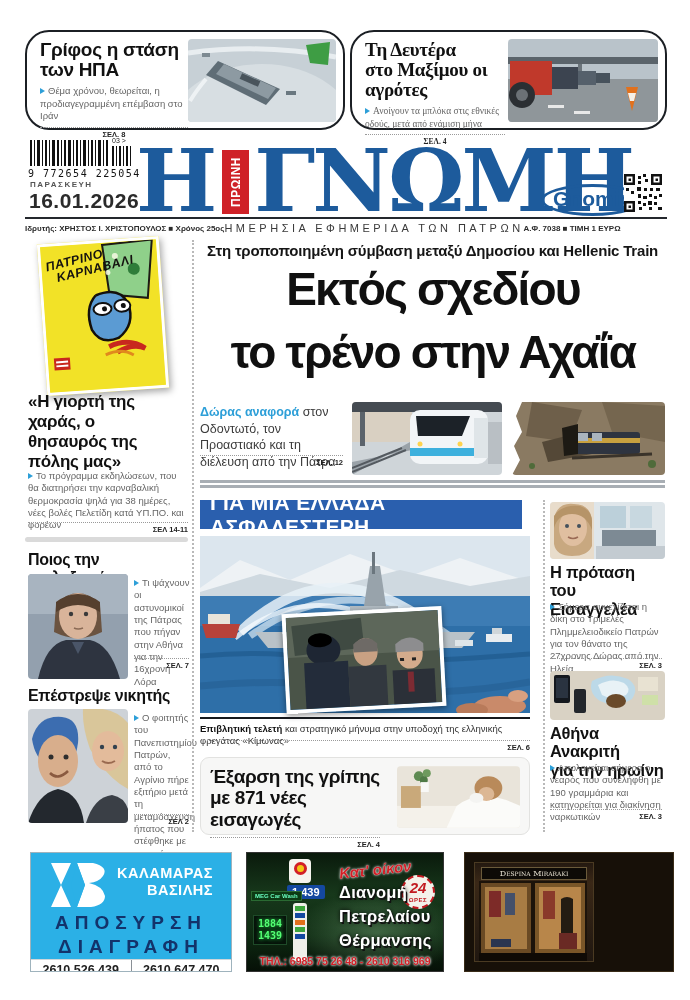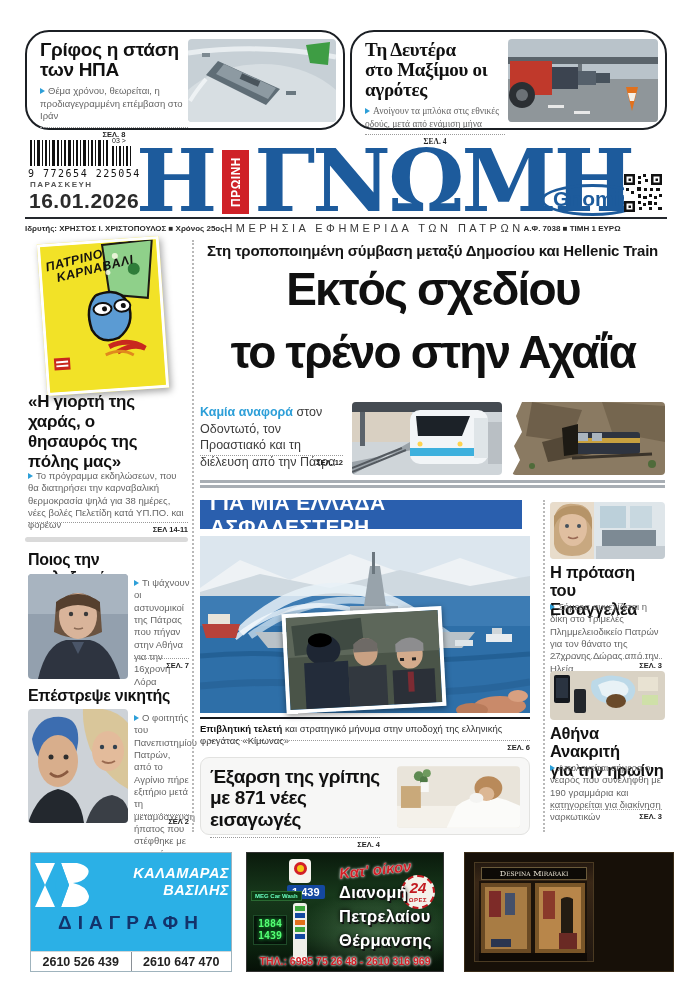--- a/index.html
+++ b/index.html
@@ -230,21 +230,21 @@
       <span class="issue">Α.Φ. 7038 ■ ΤΙΜΗ 1 ΕΥΡΩ</span>
     </div>
   </header>
 
   <div class="abs kicker" style="left:195px;top:242px;width:475px;">Στη τροποποιημένη σύμβαση μεταξύ Δημοσίου και Hellenic Train</div>
   <div class="abs headline" style="left:188px;top:258px;width:490px;">
     <div>Εκτός σχεδίου</div>
     <div>το τρένο στην Αχαΐα</div>
   </div>
   <div class="abs standfirst" style="left:200px;top:404px;width:148px;">
-    <b>Καμία αναφορά</b><span> στον Οδοντωτό, τον Προαστιακό και τη διέλευση από την Πάτρα</span>
+    <b>Δώρας αναφορά</b><span> στον Οδοντωτό, τον Προαστιακό και τη διέλευση από την Πάτρα</span>
   </div>
   <div class="abs pagetag" style="left:200px;top:455px;width:143px;">ΣΕΛ. 12</div>
 
   <svg class="photo abs" style="left:352px;top:402px;" width="150" height="73" viewBox="0 0 150 73">
     <rect width="150" height="73" fill="#cfd5d9"></rect>
     <rect x="0" y="0" width="60" height="40" fill="#d9d0c2"></rect>
     <rect x="0" y="0" width="150" height="10" fill="#454b52"></rect>
     <rect x="8" y="10" width="5" height="34" fill="#5b636b"></rect>
     <polygon points="0,73 58,40 70,46 0,60" fill="#9aa2a8"></polygon>
     <rect x="58" y="8" width="78" height="54" rx="10" fill="#f2f5f7"></rect>
@@ -453,32 +453,33 @@
     <div>Αθήνα Ανακριτή</div>
     <div>για την ηρωίνη</div>
   </div>
   <div class="abs btext" style="left:550px;top:762px;width:112px;"><span class="tri"></span><span>Απολογείται σήμερα ο νεαρός που συνελήφθη με 190 γραμμάρια και κατηγορείται για διακίνηση ναρκωτικών</span></div>
   <div class="abs pagetag" style="left:550px;top:809px;width:112px;">ΣΕΛ. 3</div>
 
   <div class="abs vdots" style="left:192px;top:240px;height:592px;"></div>
   <div class="abs vdots" style="left:543px;top:500px;height:332px;"></div>
 
   <div class="ad adk" style="left:30px;top:852px;width:202px;height:120px;">
-    <div style="display:flex;padding:10px 2px 0;font-style:italic;">
+    <div style="display:flex;padding:10px 18px 0;">
       <svg width="62" height="44" viewBox="0 0 62 44">
         <polygon points="2,0 22,0 12,22 22,44 2,44 12,22" fill="#fff"></polygon>
         <path d="M28,0 L44,0 Q60,4 54,13 Q50,19 40,20 Q54,23 56,33 Q56,42 42,44 L28,44 L36,22 Z" fill="#fff"></path>
         <polygon points="28,0 36,22 28,44 22,22" fill="#2bb0e6"></polygon>
       </svg>
       <div class="adk-name" style="flex:1;margin-top:2px;">
         <div>ΚΑΛΑΜΑΡΑΣ</div>
         <div>ΒΑΣΙΛΗΣ</div>
       </div>
     </div>
     <div class="adk-serv" style="margin-top:4px;">
+      <div>ΑΠΟΣΥΡΣΗ</div>
       <div>ΔΙΑΓΡΑΦΗ</div>
     </div>
     <div class="adk-strip">
       <div class="adk-cell">
         <div class="adk-phone">2610 526 439</div>
 
       </div>
       <div class="adk-cell">
         <div class="adk-phone">2610 647 470</div>
 

